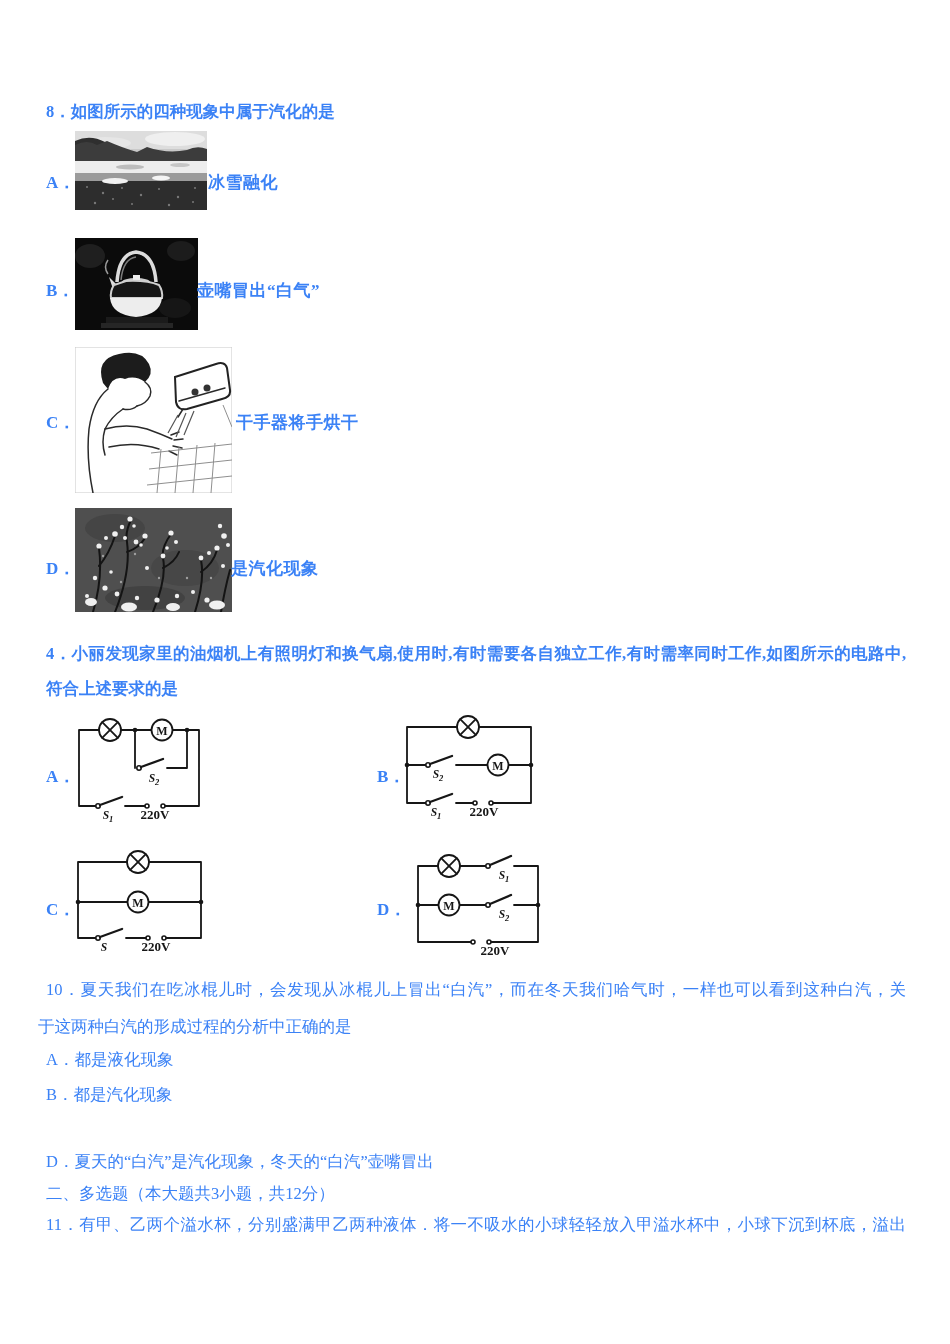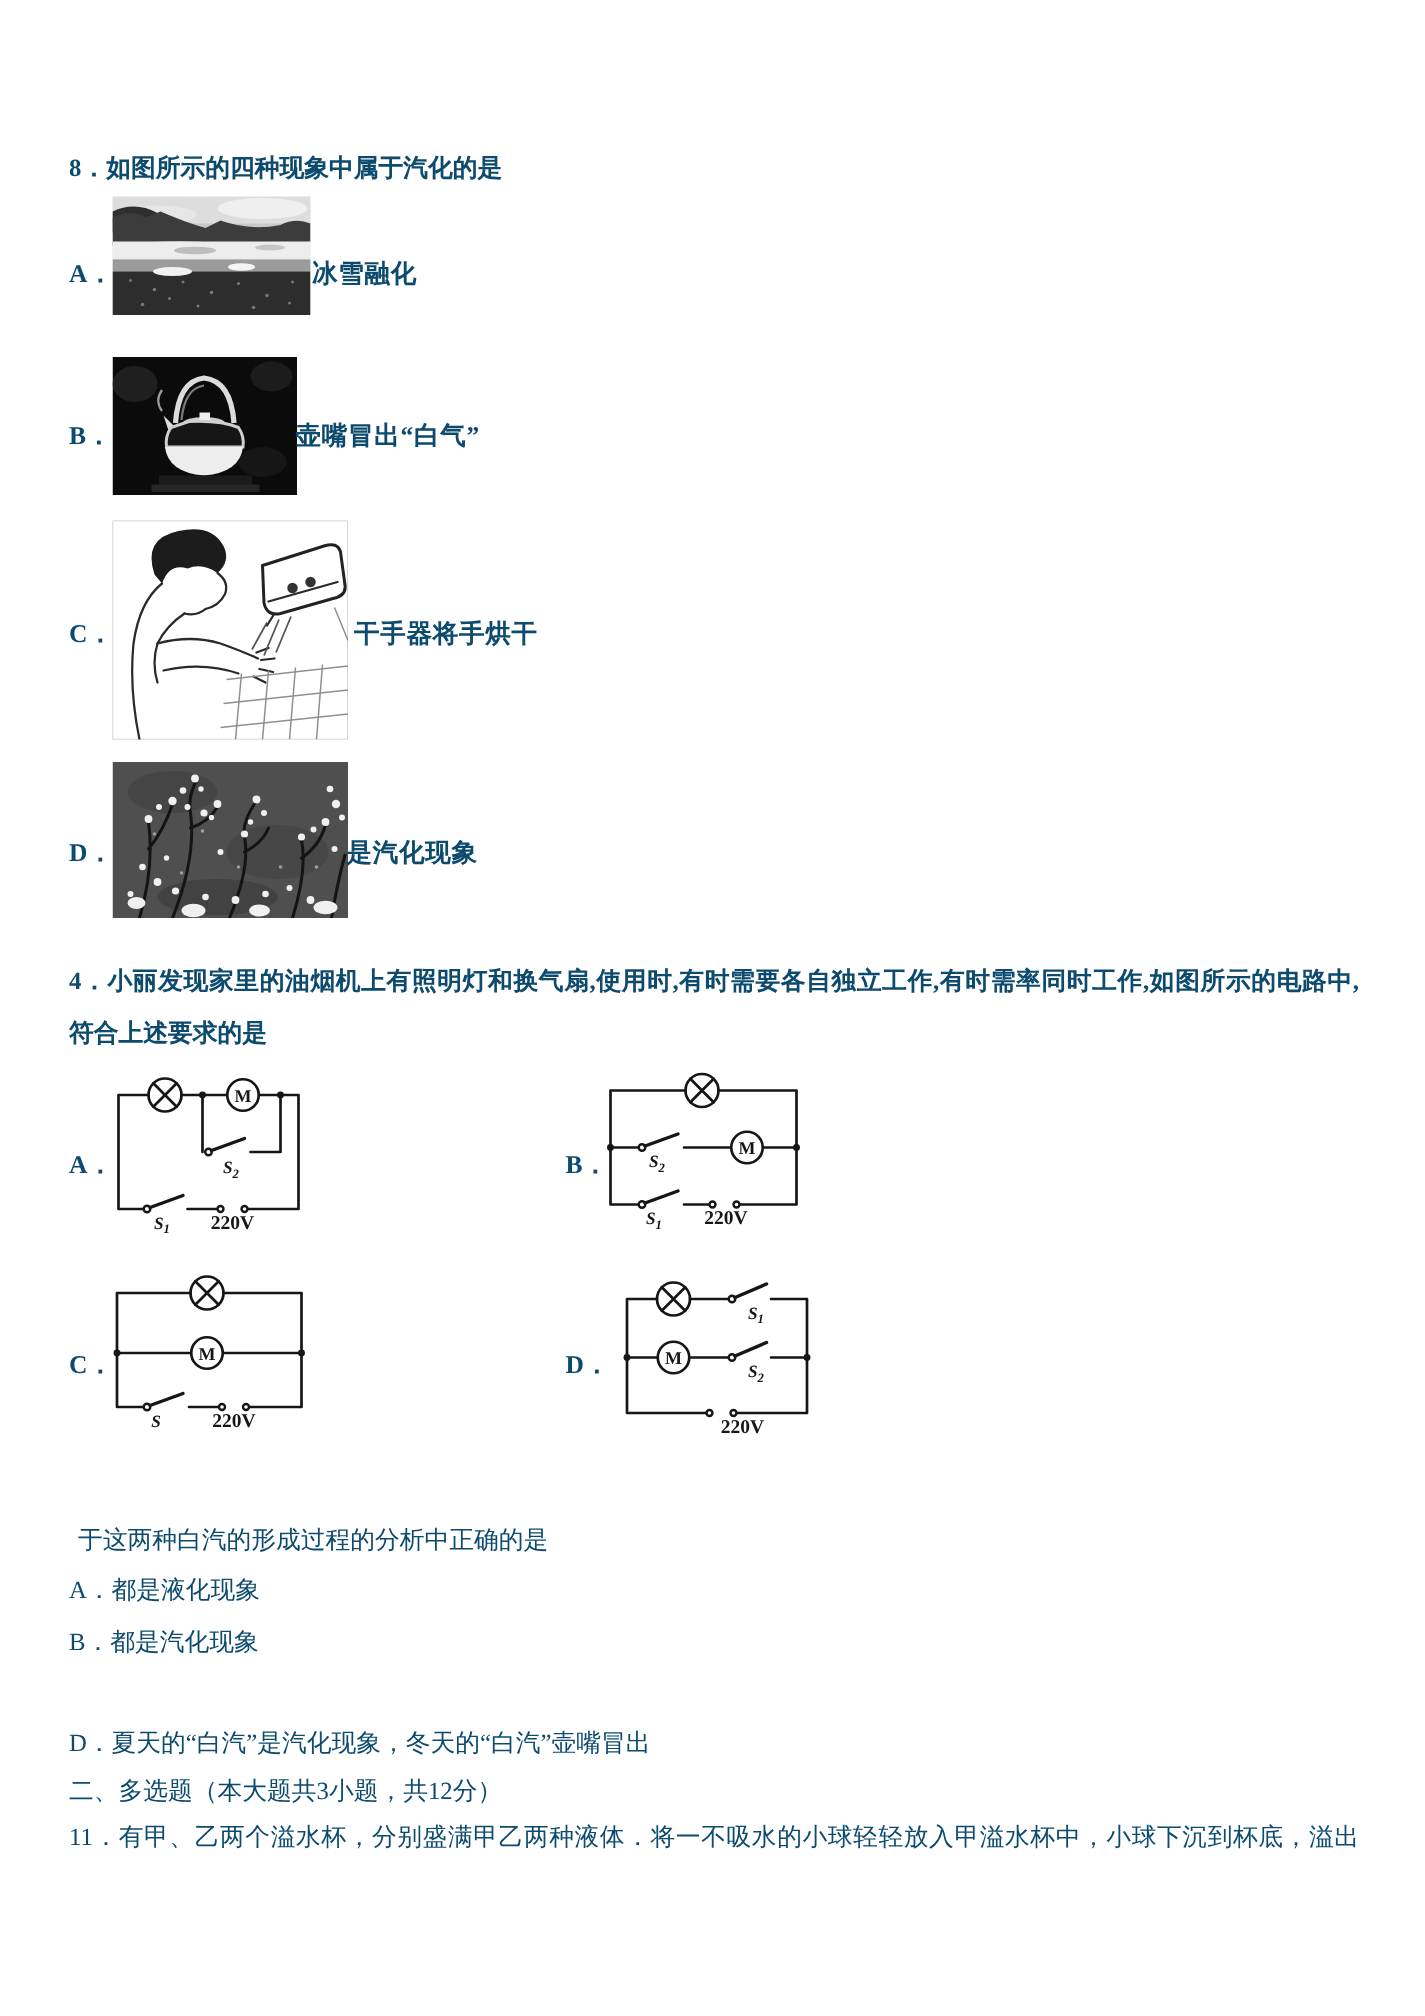--- a/index.html
+++ b/index.html
@@ -1,18 +1,18 @@
 <!DOCTYPE html>
 <html><head>
 <meta charset="utf-8">
 <style>
   *{box-sizing:border-box;}
   html,body{margin:0;padding:0;background:#ffffff;}
   .page{position:relative;width:950px;height:1344px;background:#ffffff;
-        font-family:"Liberation Serif","DejaVu Serif",serif;color:#0c4a6e;overflow:hidden;border-radius:20px;}
+        font-family:"Liberation Serif","DejaVu Serif",serif;color:#3b82f6;overflow:hidden;border-radius:20px;}
   .abs{position:absolute;}
   .t{font-size:16.5px;line-height:22px;white-space:nowrap;}
   .tb{font-weight:bold;}
   .jl{width:860px;white-space:normal;text-align:justify;text-align-last:justify;}
   .letter{font-size:17px;font-weight:bold;white-space:nowrap;}
   .caption{font-size:17px;font-weight:bold;letter-spacing:.5px;white-space:nowrap;text-align:right;}
   .wire{stroke:#161616;stroke-width:1.8;fill:none;stroke-linecap:round;}
   .blade{stroke:#161616;stroke-width:2.3;fill:none;stroke-linecap:round;}
   .dot{fill:#161616;}
   .term{fill:#ffffff;stroke:#161616;stroke-width:1.6;}
@@ -241,21 +241,22 @@
     <path class="blade" d="M76,13 L97,4"></path>
     <circle class="term" cx="74" cy="53" r="2.2"></circle>
     <path class="blade" d="M76,52 L97,43"></path>
     <circle class="term" cx="59" cy="90" r="2"></circle>
       <circle class="term" cx="75" cy="90" r="2"></circle>
     <text class="slabel" x="90" y="27"><tspan>S</tspan><tspan dy="3" font-size="8.5">1</tspan></text>
     <text class="slabel" x="90" y="66"><tspan>S</tspan><tspan dy="3" font-size="8.5">2</tspan></text>
     <text class="vlabel" x="81" y="103">220V</text>
   </svg>
 
-  <div class="abs t" style="left:52px;top:1016px">于这两种白汽的形成过程的分析中正确的是</div>
+  <div class="abs t jl" style="left:46px;top:979px">10．夏天我们在吃冰棍儿时，会发现从冰棍儿上冒出“白汽”，而在冬天我们哈气时，一样也可以看到这种白汽，关</div>
+  <div class="abs t" style="left:38px;top:1016px">于这两种白汽的形成过程的分析中正确的是</div>
   <div class="abs t" style="left:46px;top:1049px">A．都是液化现象</div>
   <div class="abs t" style="left:46px;top:1084px">B．都是汽化现象</div>
   <div class="abs t" style="left:46px;top:1151px">D．夏天的“白汽”是汽化现象，冬天的“白汽”壶嘴冒出</div>
 
   <div class="abs t" style="left:46px;top:1183px">二、多选题（本大题共3小题，共12分）</div>
 
   <div class="abs t jl" style="left:46px;top:1214px">11．有甲、乙两个溢水杯，分别盛满甲乙两种液体．将一不吸水的小球轻轻放入甲溢水杯中，小球下沉到杯底，溢出</div>
 
 </div>
 

